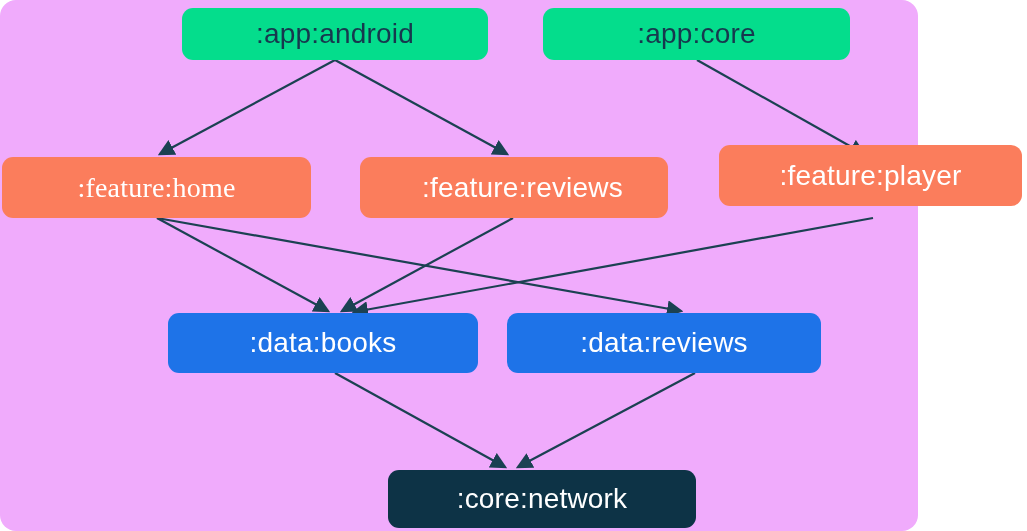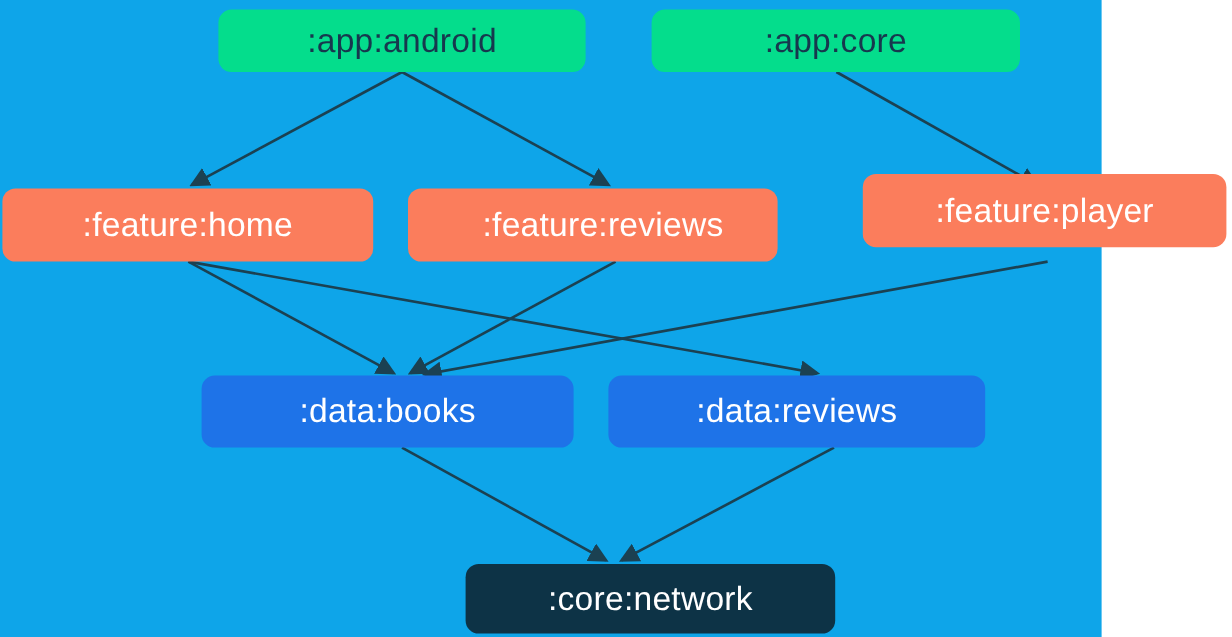--- a/index.html
+++ b/index.html
@@ -10,21 +10,22 @@
   body {
     width: 1027px;
     height: 531px;
     overflow: hidden;
     font-family: "Liberation Sans", "DejaVu Sans", sans-serif;
   }
   .canvas {
     position: relative;
     width: 918px;
     height: 531px;
-    background: #0ea5e9;
+    background: #f0abfc;
+    border-radius: 16px;
   }
   .edge-layer {
     position: absolute;
     left: 0;
     top: 0;
     width: 1027px;
     height: 531px;
     pointer-events: none;
   }
   .node {
@@ -65,24 +66,24 @@
         <line x1="695" y1="373" x2="518" y2="467" stroke="#1b4152" stroke-width="2.2" marker-end="url(#arrowhead)"></line>
       </g>
   </svg>
   <div id="node-layer">
       <div class="node" style="left: 182px; top: 8px; width: 306px; height: 52px; background: rgb(4, 221, 140);">
         <span class="node-label" style="color: rgb(23, 56, 78);">:app:android</span>
       </div>
       <div class="node" style="left: 543px; top: 8px; width: 307px; height: 52px; background: rgb(4, 221, 140);">
         <span class="node-label" style="color: rgb(23, 56, 78);">:app:core</span>
       </div>
-      <div class="node" style="left: 2px; top: 157px; width: 309px; height: 61px; background: rgb(251, 125, 92);">
+      <div class="node" style="left: 2px; top: 157px; width: 309px; height: 61px; background: rgb(251, 125, 92); font-family: Liberation Serif, serif;">
         <span class="node-label" style="color: rgb(255, 255, 255);">:feature:home</span>
       </div>
-      <div class="node" style="left: 340px; top: 157px; width: 308px; height: 61px; background: rgb(251, 125, 92); padding-left: 17px;">
+      <div class="node" style="left: 360px; top: 157px; width: 308px; height: 61px; background: rgb(251, 125, 92); padding-left: 17px;">
         <span class="node-label" style="color: rgb(255, 255, 255);">:feature:reviews</span>
       </div>
       <div class="node" style="left: 719px; top: 145px; width: 303px; height: 61px; background: rgb(251, 125, 92);">
         <span class="node-label" style="color: rgb(255, 255, 255);">:feature:player</span>
       </div>
       <div class="node" style="left: 168px; top: 313px; width: 310px; height: 60px; background: rgb(30, 115, 232);">
         <span class="node-label" style="color: rgb(255, 255, 255);">:data:books</span>
       </div>
       <div class="node" style="left: 507px; top: 313px; width: 314px; height: 60px; background: rgb(30, 115, 232);">
         <span class="node-label" style="color: rgb(255, 255, 255);">:data:reviews</span>

